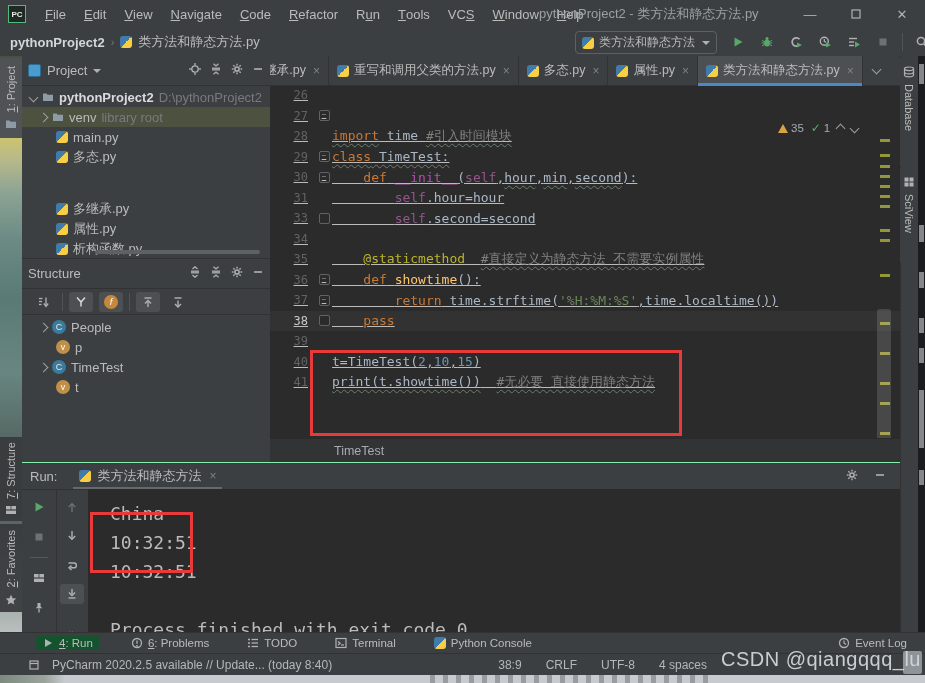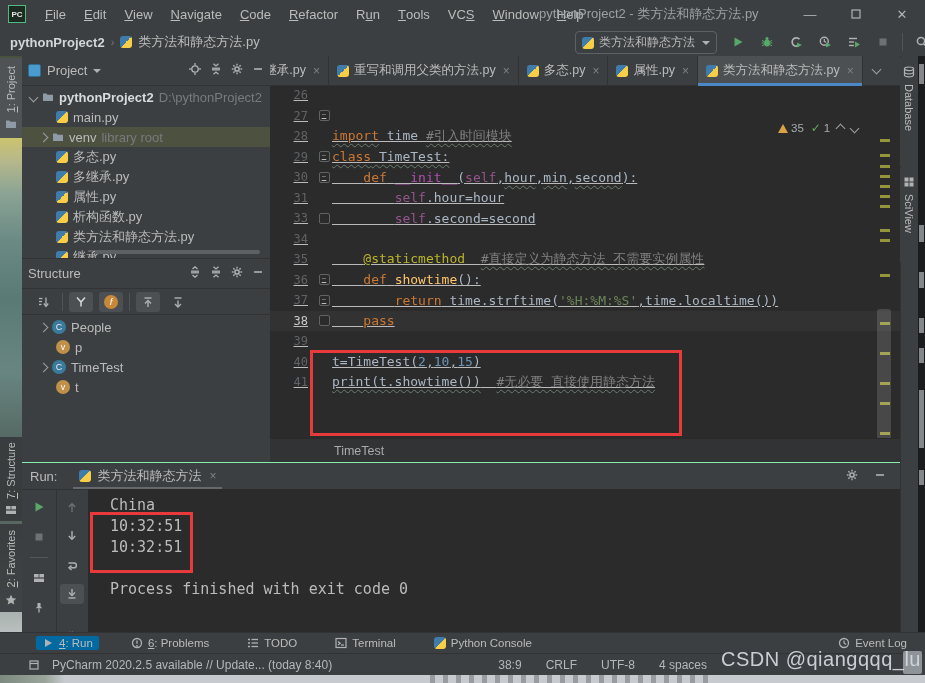--- a/index.html
+++ b/index.html
@@ -98,26 +98,26 @@
   #runPanel{left:22px;top:462px;width:878px;height:170px;background:#3C3F41;border-top:1px solid #86efac;}
   #runHd{position:absolute;left:0;top:0;width:878px;height:26px;border-bottom:1px solid #323232;display:flex;align-items:center;}
   #runLabel{margin-left:8px;color:#BBBBBB;}
   #runTab{position:relative;height:26px;display:flex;align-items:center;gap:6px;padding:0 10px;margin-left:12px;color:#BBBBBB;}
   #runTab::after{content:"";position:absolute;left:4px;right:4px;bottom:0;height:2px;background:#66696C;}
   #runHdIcons{margin-left:auto;display:flex;gap:16px;margin-right:14px;}
   #runT1{position:absolute;left:0;top:26px;width:34px;height:144px;border-right:1px solid #323232;display:flex;flex-direction:column;align-items:center;gap:10px;padding-top:8px;}
   #runT2{position:absolute;left:34px;top:26px;width:32px;height:144px;border-right:1px solid #323232;display:flex;flex-direction:column;align-items:center;gap:9px;padding-top:8px;}
   .tdivider{width:18px;height:1px;background:#55585A;}
   #console{position:absolute;left:66px;top:26px;width:812px;height:144px;background:#2B2B2B;padding:6px 0 0 22px;box-sizing:border-box;}
-  .conln{font-family:"DejaVu Sans Mono","Liberation Mono",monospace;font-size:15px;line-height:21px;color:#BBBBBB;white-space:pre;}
+  .conln{font-family:"DejaVu Sans Mono","Liberation Mono",monospace;font-size:18px;line-height:21px;color:#BBBBBB;white-space:pre;margin-top:8px;}
   .morebtn{color:#AFB1B3;font-size:11px;margin-top:14px;}
   
   #bottombar{left:0;top:632px;width:925px;height:21px;background:#3C3F41;border-top:1px solid #323232;display:flex;align-items:center;padding-left:36px;gap:26px;box-sizing:border-box;font-size:11.5px;}
   .bbitem{display:flex;align-items:center;gap:5px;padding:1px 6px;border-radius:2px;color:#BBBBBB;white-space:nowrap;}
-  .bbitem.active{background:#0369a1;}
+  .bbitem.active{background:#14532d;}
   #bbright{margin-left:auto;margin-right:18px;display:flex;align-items:center;gap:5px;}
   #statusbar{left:0;top:653px;width:925px;height:22px;background:#3C3F41;border-top:1px solid #323232;display:flex;align-items:center;font-size:12px;color:#B4B7BA;}
   #statusmsg{margin-left:52px;}
   #statusright{position:absolute;right:218px;display:flex;gap:24px;}
   #statusIcon{position:absolute;left:28px;}
   #stlight{position:absolute;left:903px;top:651px;width:19px;height:23px;background:#9EA3A8;border-radius:2px;opacity:.85;}
   #watermark{position:absolute;right:4px;top:648px;font-size:20px;color:rgba(209,214,220,.95);letter-spacing:.5px;z-index:9;}
   
   #desktop{left:0;top:675px;width:925px;height:8px;background:linear-gradient(90deg,#7d8a7e 0,#9aa49b 45px,#c7cbcf 65px,#c7cbcf 100%);}
   #deskmarks{left:430px;top:675px;width:285px;height:8px;background:repeating-linear-gradient(90deg,#83888d 0 5px,transparent 5px 13px);opacity:.7;}
@@ -324,41 +324,41 @@
         <div class="trow" style="padding-left: 8px;">
           <span class="chev d"></span>
           <span class="ico">
             <svg viewBox="0 0 12 12">
               <path d="M1 2.5 h3.5 l1 1.3 H11 V10 H1 Z" fill="#8E9AA5"></path>
             </svg>
           </span>
           <span class="lbl b">pythonProject2</span>
           <span class="extra">D:\pythonProject2</span>
         </div>
-        <div class="trow" style="padding-left: 18px;">
-          <span style="width: 11px;"></span>
-          <span class="pyicon"></span>
-          <span class="lbl">main.py</span>
-        </div>
         <div class="trow sel" style="padding-left: 18px;">
           <span class="chev r"></span>
           <span class="ico">
             <svg viewBox="0 0 12 12">
               <path d="M1 2.5 h3.5 l1 1.3 H11 V10 H1 Z" fill="#8E9AA5"></path>
             </svg>
           </span>
           <span class="lbl">venv</span>
           <span class="extra">library root</span>
         </div>
         <div class="trow" style="padding-left: 18px;">
           <span style="width: 11px;"></span>
           <span class="pyicon"></span>
+          <span class="lbl">main.py</span>
+        </div>
+        <div class="trow" style="padding-left: 18px;">
+          <span style="width: 11px;"></span>
+          <span class="pyicon"></span>
           <span class="lbl">多态.py</span>
         </div>
-        <div class="trow" style="padding-left: 18px;">
+        <div class="trow" style="padding-left: 18px; margin-top: 32px;">
           <span style="width: 11px;"></span>
           <span class="pyicon"></span>
           <span class="lbl">多继承.py</span>
         </div>
         <div class="trow" style="padding-left: 18px;">
           <span style="width: 11px;"></span>
           <span class="pyicon"></span>
           <span class="lbl">属性.py</span>
         </div>
         <div class="trow" style="padding-left: 18px;">

